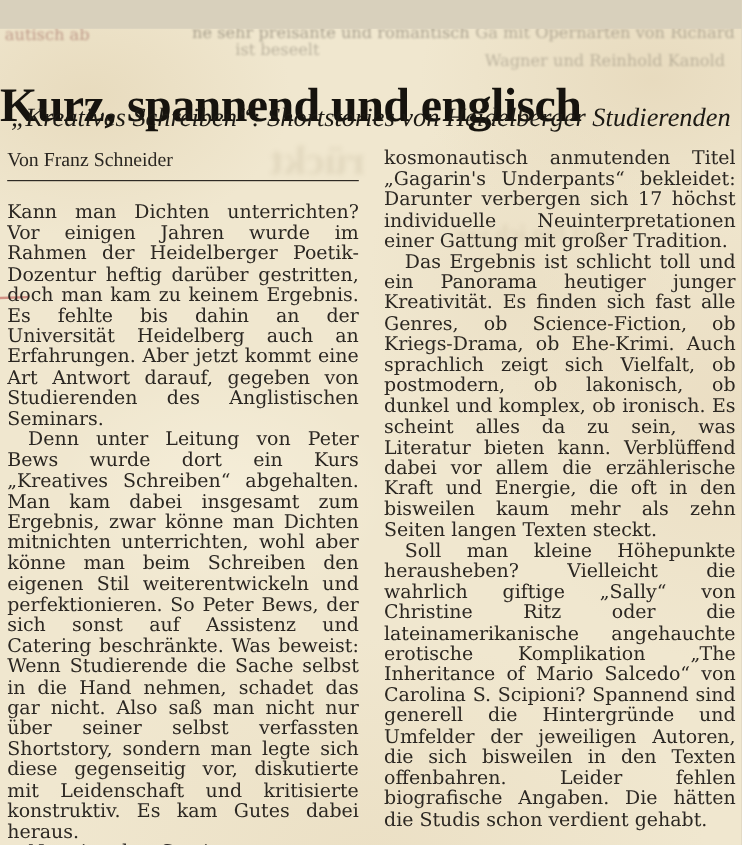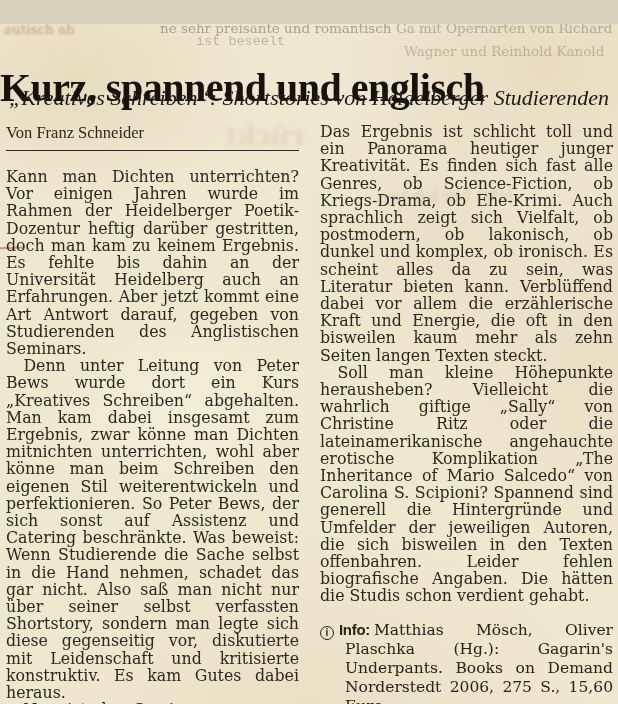--- a/index.html
+++ b/index.html
@@ -76,21 +76,21 @@
     letter-spacing:-.3px;margin-right:4px;
   }
 </style>
 </head>
 <body>
 
 <div class="page">
 
   <span class="top-frag reddish" style="left:4px;top:-3px;">autisch ab</span>
   <span class="top-frag" style="left:160px;top:-4px;">ne sehr preisante und romantisch</span>
-  <span class="top-frag" style="left:196px;top:10px;opacity:.4;font-family:Liberation Mono, monospace;">ist beseelt</span>
+  <span class="top-frag" style="left:196px;top:10px;opacity:.4;">ist beseelt</span>
   <span class="top-frag" style="left:396px;top:-4px;opacity:.45;">Ga mit Opernarten von Richard</span>
   <span class="top-frag" style="left:404px;top:19px;opacity:.38;">Wagner und Reinhold Kanold</span>
 
   <span class="bleed" style="left:225px;top:92px;">rückt</span>
   <span class="bleed2" style="left:380px;top:160px;">Jetzt bin ich ver</span>
 
   <div class="red-mark"></div>
 
   <h1 class="headline">Kurz, spannend und englisch</h1>
   <div class="subhead">„Kreatives Schreiben“: Shortstories von Heidelberger Studierenden</div>
@@ -99,20 +99,21 @@
     <div class="col">
       <div class="byline">Von Franz Schneider</div>
       <div>
           <p class="para" lang="de">Kann man Dichten unterrichten? Vor einigen Jahren wurde im Rahmen der Heidelberger Poetik-Dozentur heftig darüber gestritten, doch man kam zu keinem Ergebnis. Es fehlte bis dahin an der Universität Heidelberg auch an Erfahrungen. Aber jetzt kommt eine Art Antwort darauf, gegeben von Studierenden des Anglistischen Seminars.</p>
           <p class="para" lang="de">Denn unter Leitung von Peter Bews wurde dort ein Kurs „Kreatives Schreiben“ abgehalten. Man kam dabei insgesamt zum Ergebnis, zwar könne man Dichten mitnichten unterrichten, wohl aber könne man beim Schreiben den eigenen Stil weiterentwickeln und perfektionieren. So Peter Bews, der sich sonst auf Assistenz und Catering beschränkte. Was beweist: Wenn Studierende die Sache selbst in die Hand nehmen, schadet das gar nicht. Also saß man nicht nur über seiner selbst verfassten Shortstory, sondern man legte sich diese gegenseitig vor, diskutierte mit Leidenschaft und kritisierte konstruktiv. Es kam Gutes dabei heraus.</p>
           <p class="para" lang="de">Nun ist das Seminar sogar zum Buch geworden und die wahrscheinlich bislang einzige Sammlung englisch geschriebener literarischer Texte, deren Verfasser und Verfasserinnen muttersprachlich Deutsche sind. Es wurde skurril mit dem</p>
         </div>
     </div>
     <div class="col">
       <div>
+          <p class="para" lang="de">kosmonautisch anmutenden Titel „Gagarin's Underpants“ bekleidet: Darunter verbergen sich 17 höchst individuelle Neuinterpretationen einer Gattung mit großer Tradition.</p>
           <p class="para" lang="de">Das Ergebnis ist schlicht toll und ein Panorama heutiger junger Kreativität. Es finden sich fast alle Genres, ob Science-Fiction, ob Kriegs-Drama, ob Ehe-Krimi. Auch sprachlich zeigt sich Vielfalt, ob postmodern, ob lakonisch, ob dunkel und komplex, ob ironisch. Es scheint alles da zu sein, was Literatur bieten kann. Verblüffend dabei vor allem die erzählerische Kraft und Energie, die oft in den bisweilen kaum mehr als zehn Seiten langen Texten steckt.</p>
           <p class="para" lang="de">Soll man kleine Höhepunkte herausheben? Vielleicht die wahrlich giftige „Sally“ von Christine Ritz oder die lateinamerikanische angehauchte erotische Komplikation „The Inheritance of Mario Salcedo“ von Carolina S. Scipioni? Spannend sind generell die Hintergründe und Umfelder der jeweiligen Autoren, die sich bisweilen in den Texten offenbahren. Leider fehlen biografische Angaben. Die hätten die Studis schon verdient gehabt.</p>
         </div>
       <div class="info">
         <span class="info-icon">i</span><span class="info-label">Info:</span><span>Matthias Mösch, Oliver Plaschka (Hg.): Gagarin's Underpants. Books on Demand Norderstedt 2006, 275 S., 15,60 Euro.</span>
       </div>
     </div>
   </div>
 
 </div>

